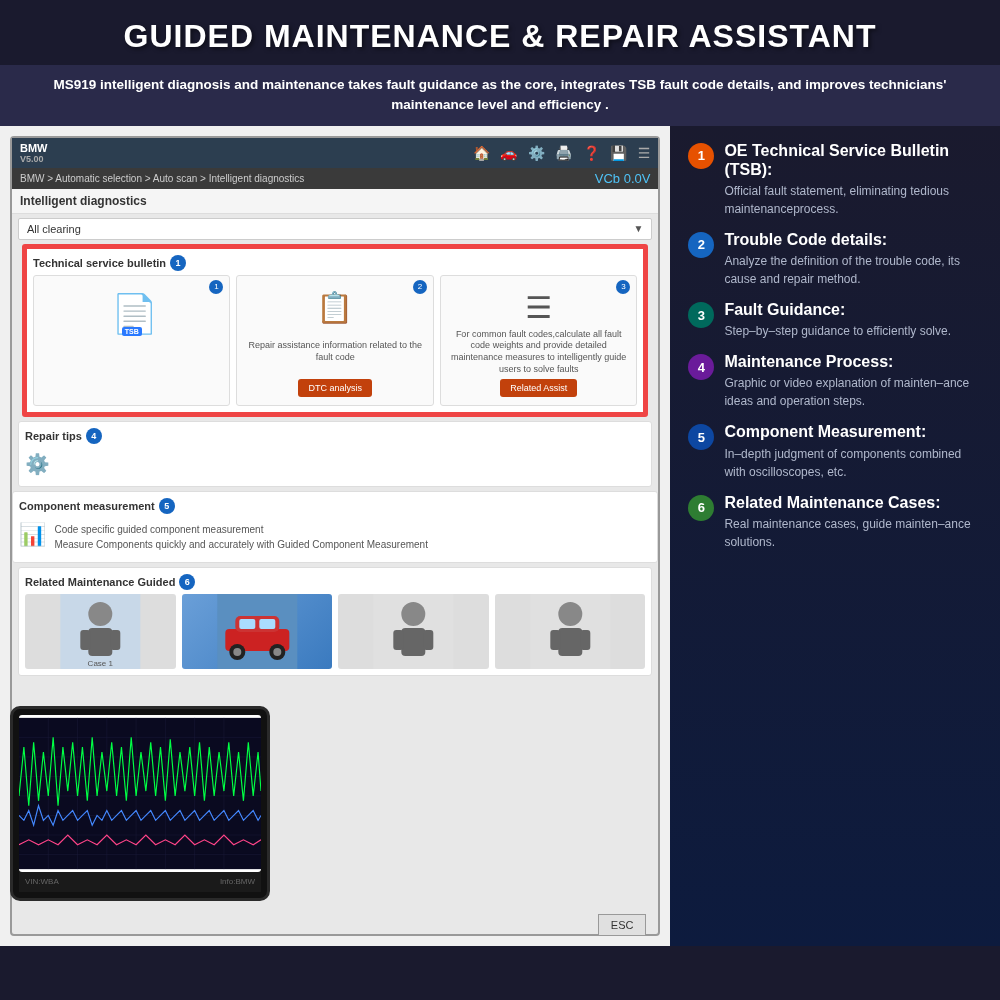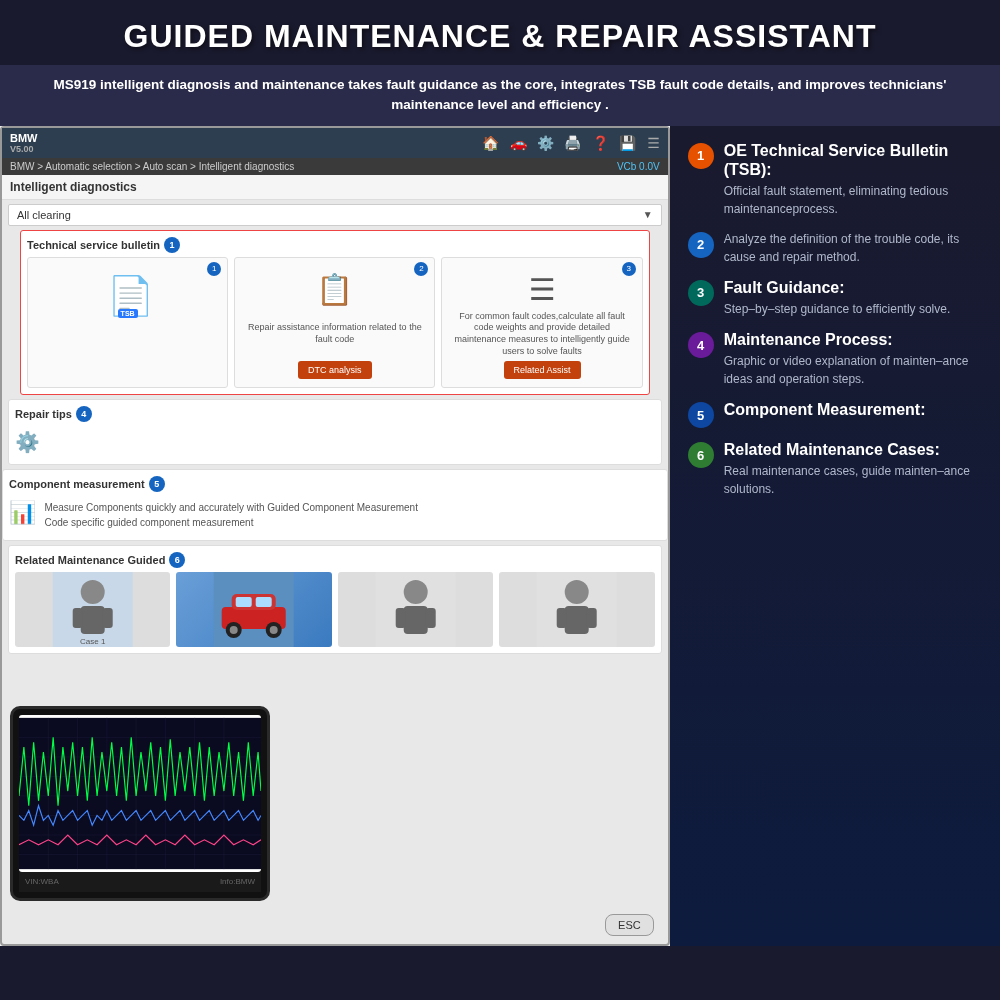--- a/index.html
+++ b/index.html
@@ -46,20 +46,21 @@
       width: 1000px;
       height: 820px;
       position: relative;
     }
 
     
     .left-panel {
       width: 760px;
       height: 820px;
       background: #f0f0f0;
+      padding: 10px;
       position: relative;
     }
 
     
     .device-screen {
       background: #e8e8e8;
       width: 100%;
       height: 100%;
       border: 2px solid #999;
       border-radius: 4px;
@@ -98,21 +99,21 @@
       display: flex;
       justify-content: space-between;
       align-items: center;
     }
     .breadcrumb-text {
       color: #ccc;
       font-size: 10px;
     }
     .vcb-status {
       color: #4fc3f7;
-      font-size: 10px;
+      font-size: 13px;
     }
 
     
     .page-section-title {
       background: #f5f5f5;
       padding: 5px 8px;
       font-size: 12px;
       font-weight: bold;
       color: #333;
       border-bottom: 1px solid #ddd;
@@ -133,24 +134,24 @@
       font-size: 11px;
       color: #333;
     }
     .dropdown-arrow {
       font-size: 10px;
       color: #555;
     }
 
     
     .cards-section {
-      margin: 4px 18px;
+      margin: 4px 10px;
       padding: 6px;
       background: #fff;
-      border: 1px solid #ef4444;
+      border: 5px solid #ef4444;
       border-radius: 3px;
     }
     .cards-section-label {
       font-size: 11px;
       font-weight: bold;
       color: #333;
       margin-bottom: 4px;
       display: flex;
       align-items: center;
       gap: 4px;
@@ -316,24 +317,24 @@
       color: #999;
     }
     .case-img.car-img {
       background: linear-gradient(135deg, #6a9fd8, #3a7abf);
     }
 
     
     .esc-btn {
       position: absolute;
       bottom: 10px;
-      right: 16px;
+      right: 24px;
       background: #e0e0e0;
       border: 1px solid #999;
-      border-radius: 8px;
+      border-radius: 0;
       padding: 4px 12px;
       font-size: 11px;
       color: #333;
       cursor: pointer;
     }
 
     
     .right-panel {
       width: 370px;
       height: 820px;
@@ -477,22 +478,22 @@
       </div>
 
       <div class="component-section">
         <div class="cards-section-label">
           <span>Component measurement</span>
           <span class="badge-num">5</span>
         </div>
         <div class="component-row">
           <span class="component-icon">📊</span>
           <div>
+            <div class="component-text">Code specific guided component measurement</div>
             <div class="component-text">Measure Components quickly and accurately with Guided Component Measurement</div>
-            <div class="component-text">Code specific guided component measurement</div>
           </div>
         </div>
       </div>
 
       <div class="related-cases-section">
         <div class="cards-section-label">
           <span>Related Maintenance Guided</span>
           <span class="badge-num">6</span>
         </div>
         <div class="cases-images">
@@ -589,20 +590,21 @@
       <div class="feature-num-circle" style="background:#e65100;">1</div>
       <div class="feature-content">
         <div class="feature-title">OE Technical Service Bulletin (TSB):</div>
         <div class="feature-desc">Official fault  statement, eliminating tedious maintenanceprocess.</div>
       </div>
     </div>
 
     <div class="feature-item">
       <div class="feature-num-circle blue">2</div>
       <div class="feature-content">
+        <div class="feature-title">Trouble Code details:</div>
         <div class="feature-desc">Analyze the definition of the trouble code, its cause and repair method.</div>
       </div>
     </div>
 
     <div class="feature-item">
       <div class="feature-num-circle teal">3</div>
       <div class="feature-content">
         <div class="feature-title">Fault Guidance:</div>
         <div class="feature-desc">Step–by–step guidance to efficiently solve.</div>
       </div>
@@ -613,20 +615,21 @@
       <div class="feature-content">
         <div class="feature-title">Maintenance Process:</div>
         <div class="feature-desc">Graphic or video explanation of mainten–ance ideas and operation steps.</div>
       </div>
     </div>
 
     <div class="feature-item">
       <div class="feature-num-circle dark-blue">5</div>
       <div class="feature-content">
         <div class="feature-title">Component Measurement:</div>
+        <div class="feature-desc">In–depth judgment of components combined with oscilloscopes, etc.</div>
       </div>
     </div>
 
     <div class="feature-item">
       <div class="feature-num-circle green">6</div>
       <div class="feature-content">
         <div class="feature-title">Related Maintenance Cases:</div>
         <div class="feature-desc">Real maintenance cases, guide mainten–ance solutions.</div>
       </div>
     </div>

